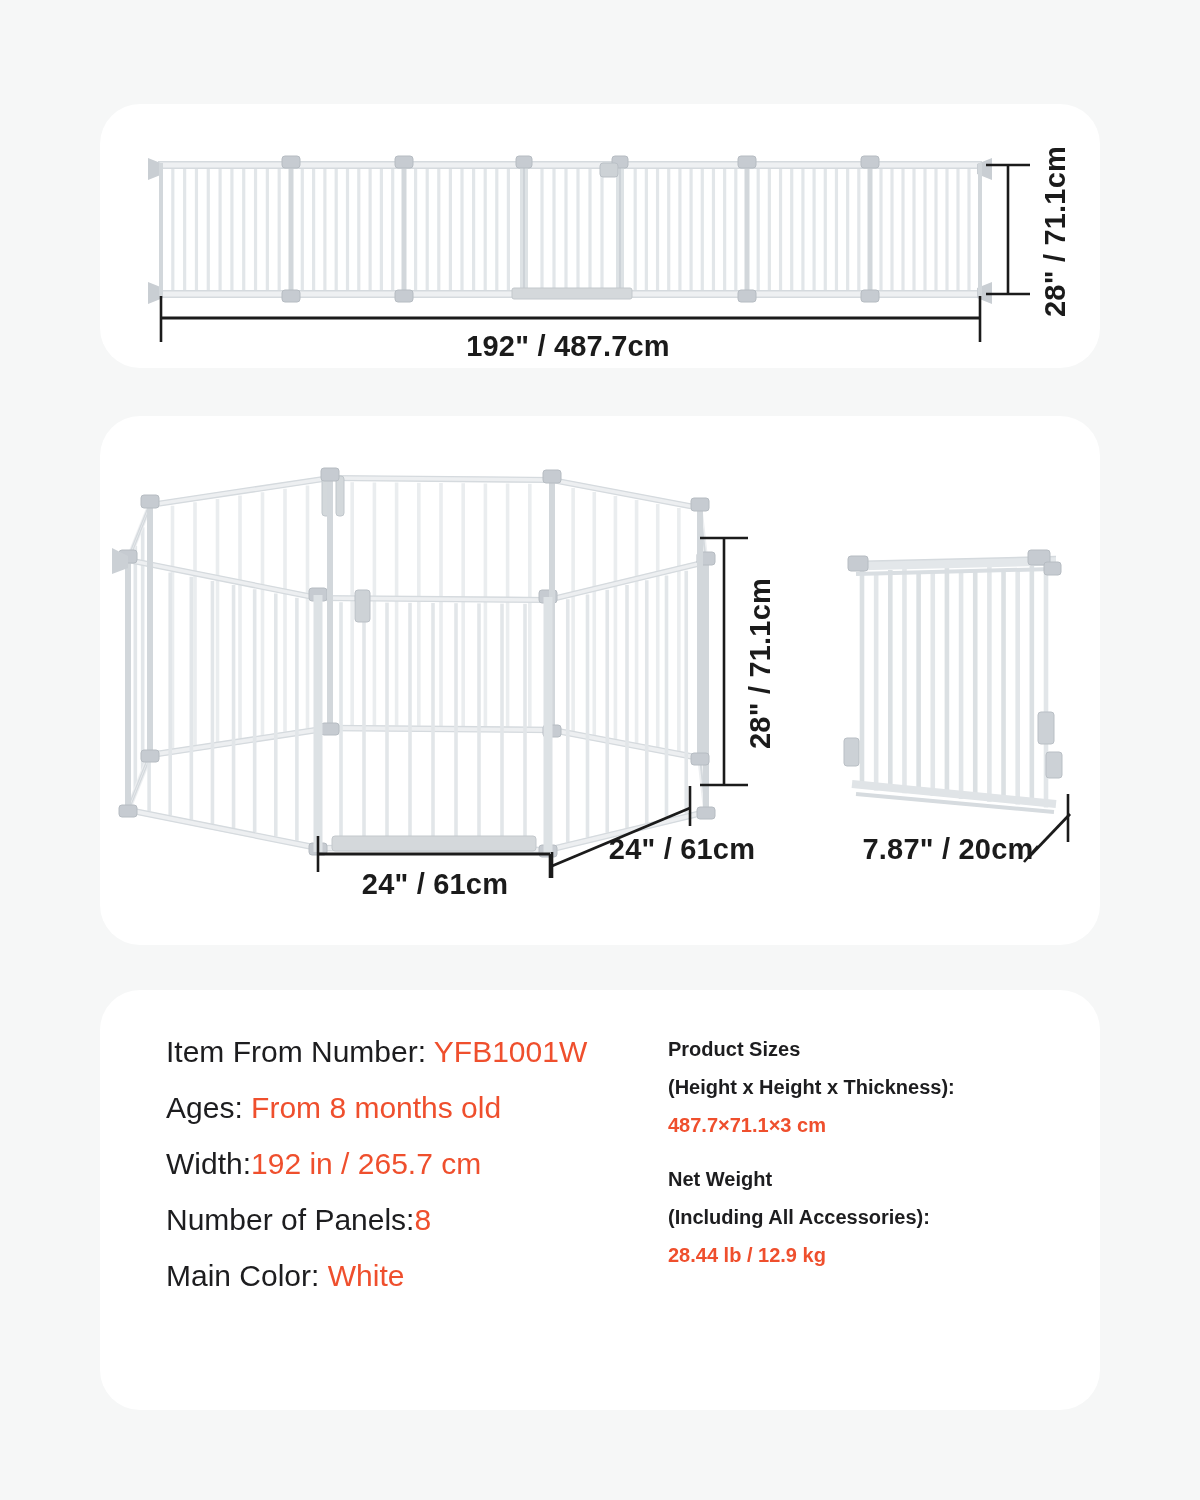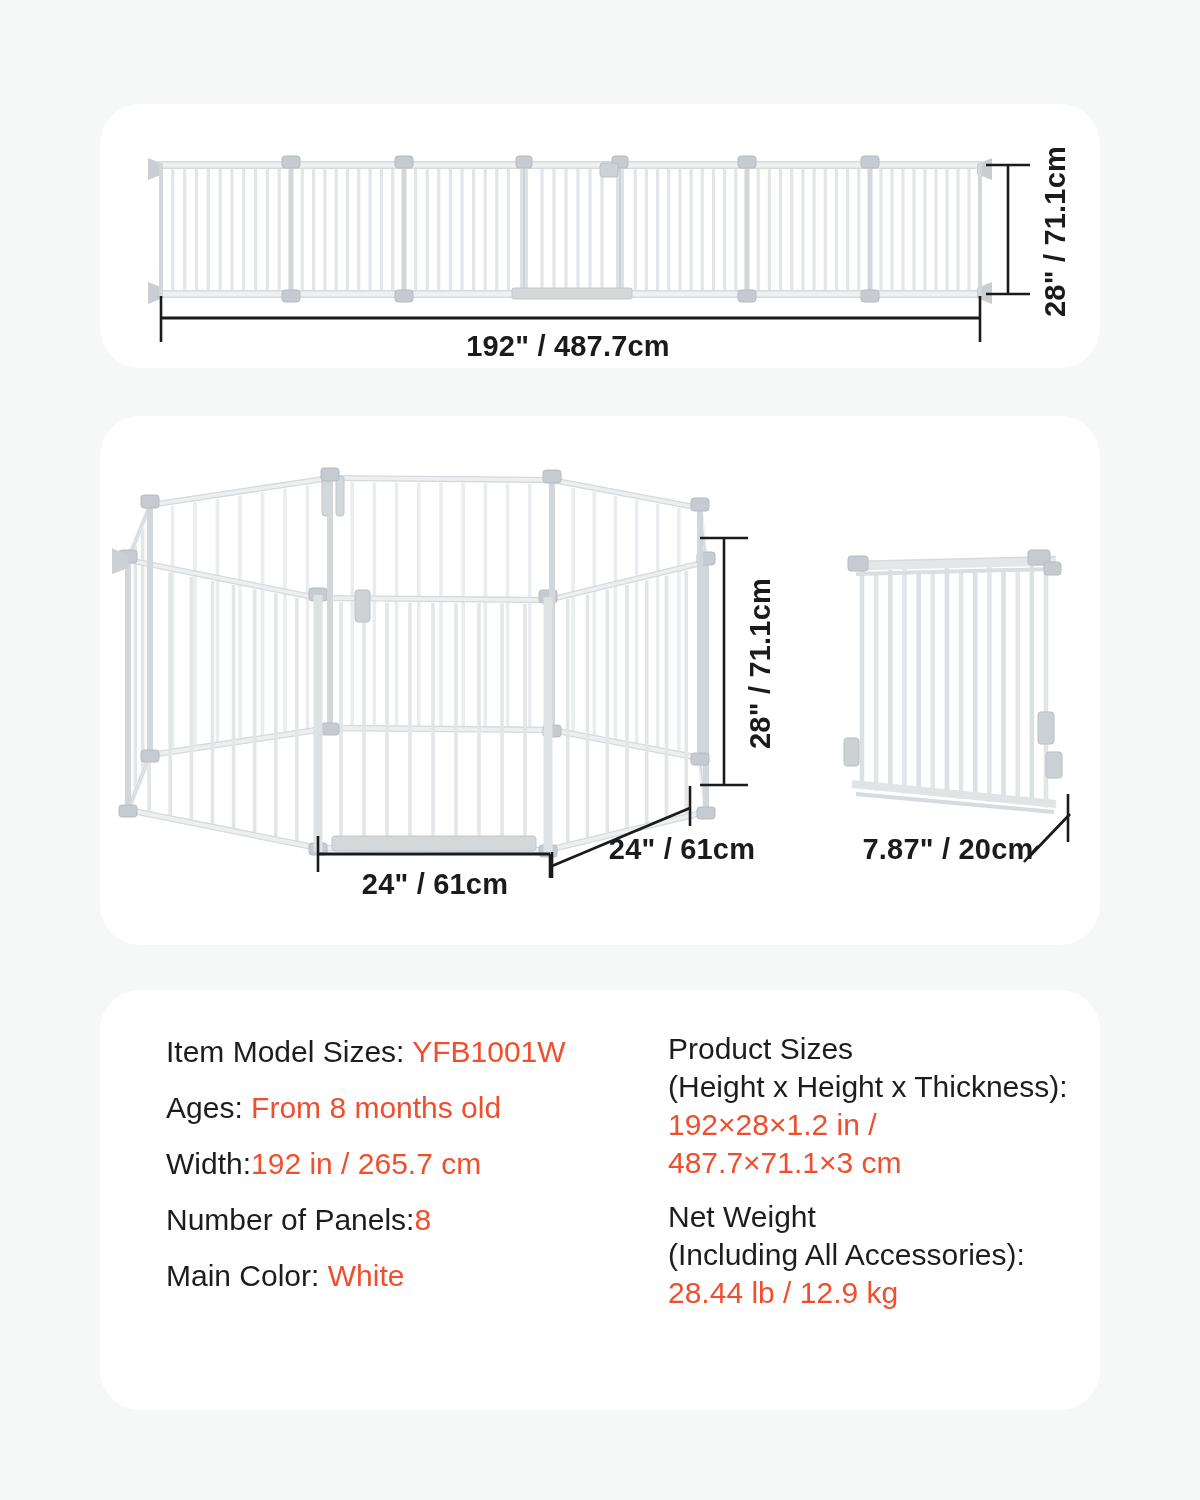--- a/index.html
+++ b/index.html
@@ -23,21 +23,21 @@
   }
   .dim-label.rot{transform:rotate(-90deg);transform-origin:center center;}
   
   .spec-col{position:absolute;top:34px;}
   #spec-left{left:66px;}
   #spec-right{left:568px;top:40px;}
   .spec-row{font-size:30px;line-height:56px;font-weight:500;white-space:nowrap;}
   .spec-label{color:#1d1d1f;}
   .spec-value{color:#ef4f2d;}
   .spec-block{margin-bottom:16px;}
-  .spec-line{font-size:30px;line-height:38px;font-weight:400;white-space:nowrap;color:#1d1d1f;}
+  .spec-line{font-size:20px;line-height:38px;font-weight:700;white-space:nowrap;color:#1d1d1f;}
   .spec-line.orange{color:#ef4f2d;}
 </style>
 </head>
 <body>
 
 <div class="card" id="card-top">
   <svg id="svg-fence" width="1000" height="264" viewBox="0 0 1000 264">
       <line x1="72.81818181818181" y1="65" x2="72.81818181818181" y2="187" stroke="#e2e6e9" stroke-width="3.2"></line>
       <line x1="84.63636363636364" y1="65" x2="84.63636363636364" y2="187" stroke="#e2e6e9" stroke-width="3.2"></line>
       <line x1="96.45454545454545" y1="65" x2="96.45454545454545" y2="187" stroke="#e2e6e9" stroke-width="3.2"></line>
@@ -313,31 +313,30 @@
       <line x1="928" y1="442" x2="970" y2="398" stroke="#1b1b1b" stroke-width="2.8"></line>
     </svg>
   <div class="dim-label rot" style="left:550px;top:231px;width:220px;">28" / 71.1cm</div>
   <div class="dim-label" style="left:215px;top:452px;width:240px;">24" / 61cm</div>
   <div class="dim-label" style="left:462px;top:417px;width:240px;">24" / 61cm</div>
   <div class="dim-label" style="left:718px;top:417px;width:260px;">7.87" / 20cm</div>
 </div>
 
 <div class="card" id="card-specs">
   <div class="spec-col" id="spec-left">
-    <div class="spec-row"><span class="spec-label">Item Model Sizes: </span><span class="spec-value">YFB1001W</span></div>
+    <div class="spec-row"><span class="spec-label">Item From Number: </span><span class="spec-value">YFB1001W</span></div>
     <div class="spec-row"><span class="spec-label">Ages: </span><span class="spec-value">From 8 months old</span></div>
     <div class="spec-row"><span class="spec-label">Width:</span><span class="spec-value">192 in / 265.7 cm</span></div>
     <div class="spec-row"><span class="spec-label">Number of Panels:</span><span class="spec-value">8</span></div>
     <div class="spec-row"><span class="spec-label">Main Color: </span><span class="spec-value">White</span></div>
   </div>
   <div class="spec-col" id="spec-right">
     <div class="spec-block">
       <div class="spec-line">Product Sizes</div>
       <div class="spec-line">(Height x Height x Thickness):</div>
-      <div class="spec-line orange">192×28×1.2 in /</div>
       <div class="spec-line orange">487.7×71.1×3 cm</div>
     </div>
     <div class="spec-block">
       <div class="spec-line">Net Weight</div>
       <div class="spec-line">(Including All Accessories):</div>
       <div class="spec-line orange">28.44 lb / 12.9 kg</div>
     </div>
   </div>
 </div>
 

